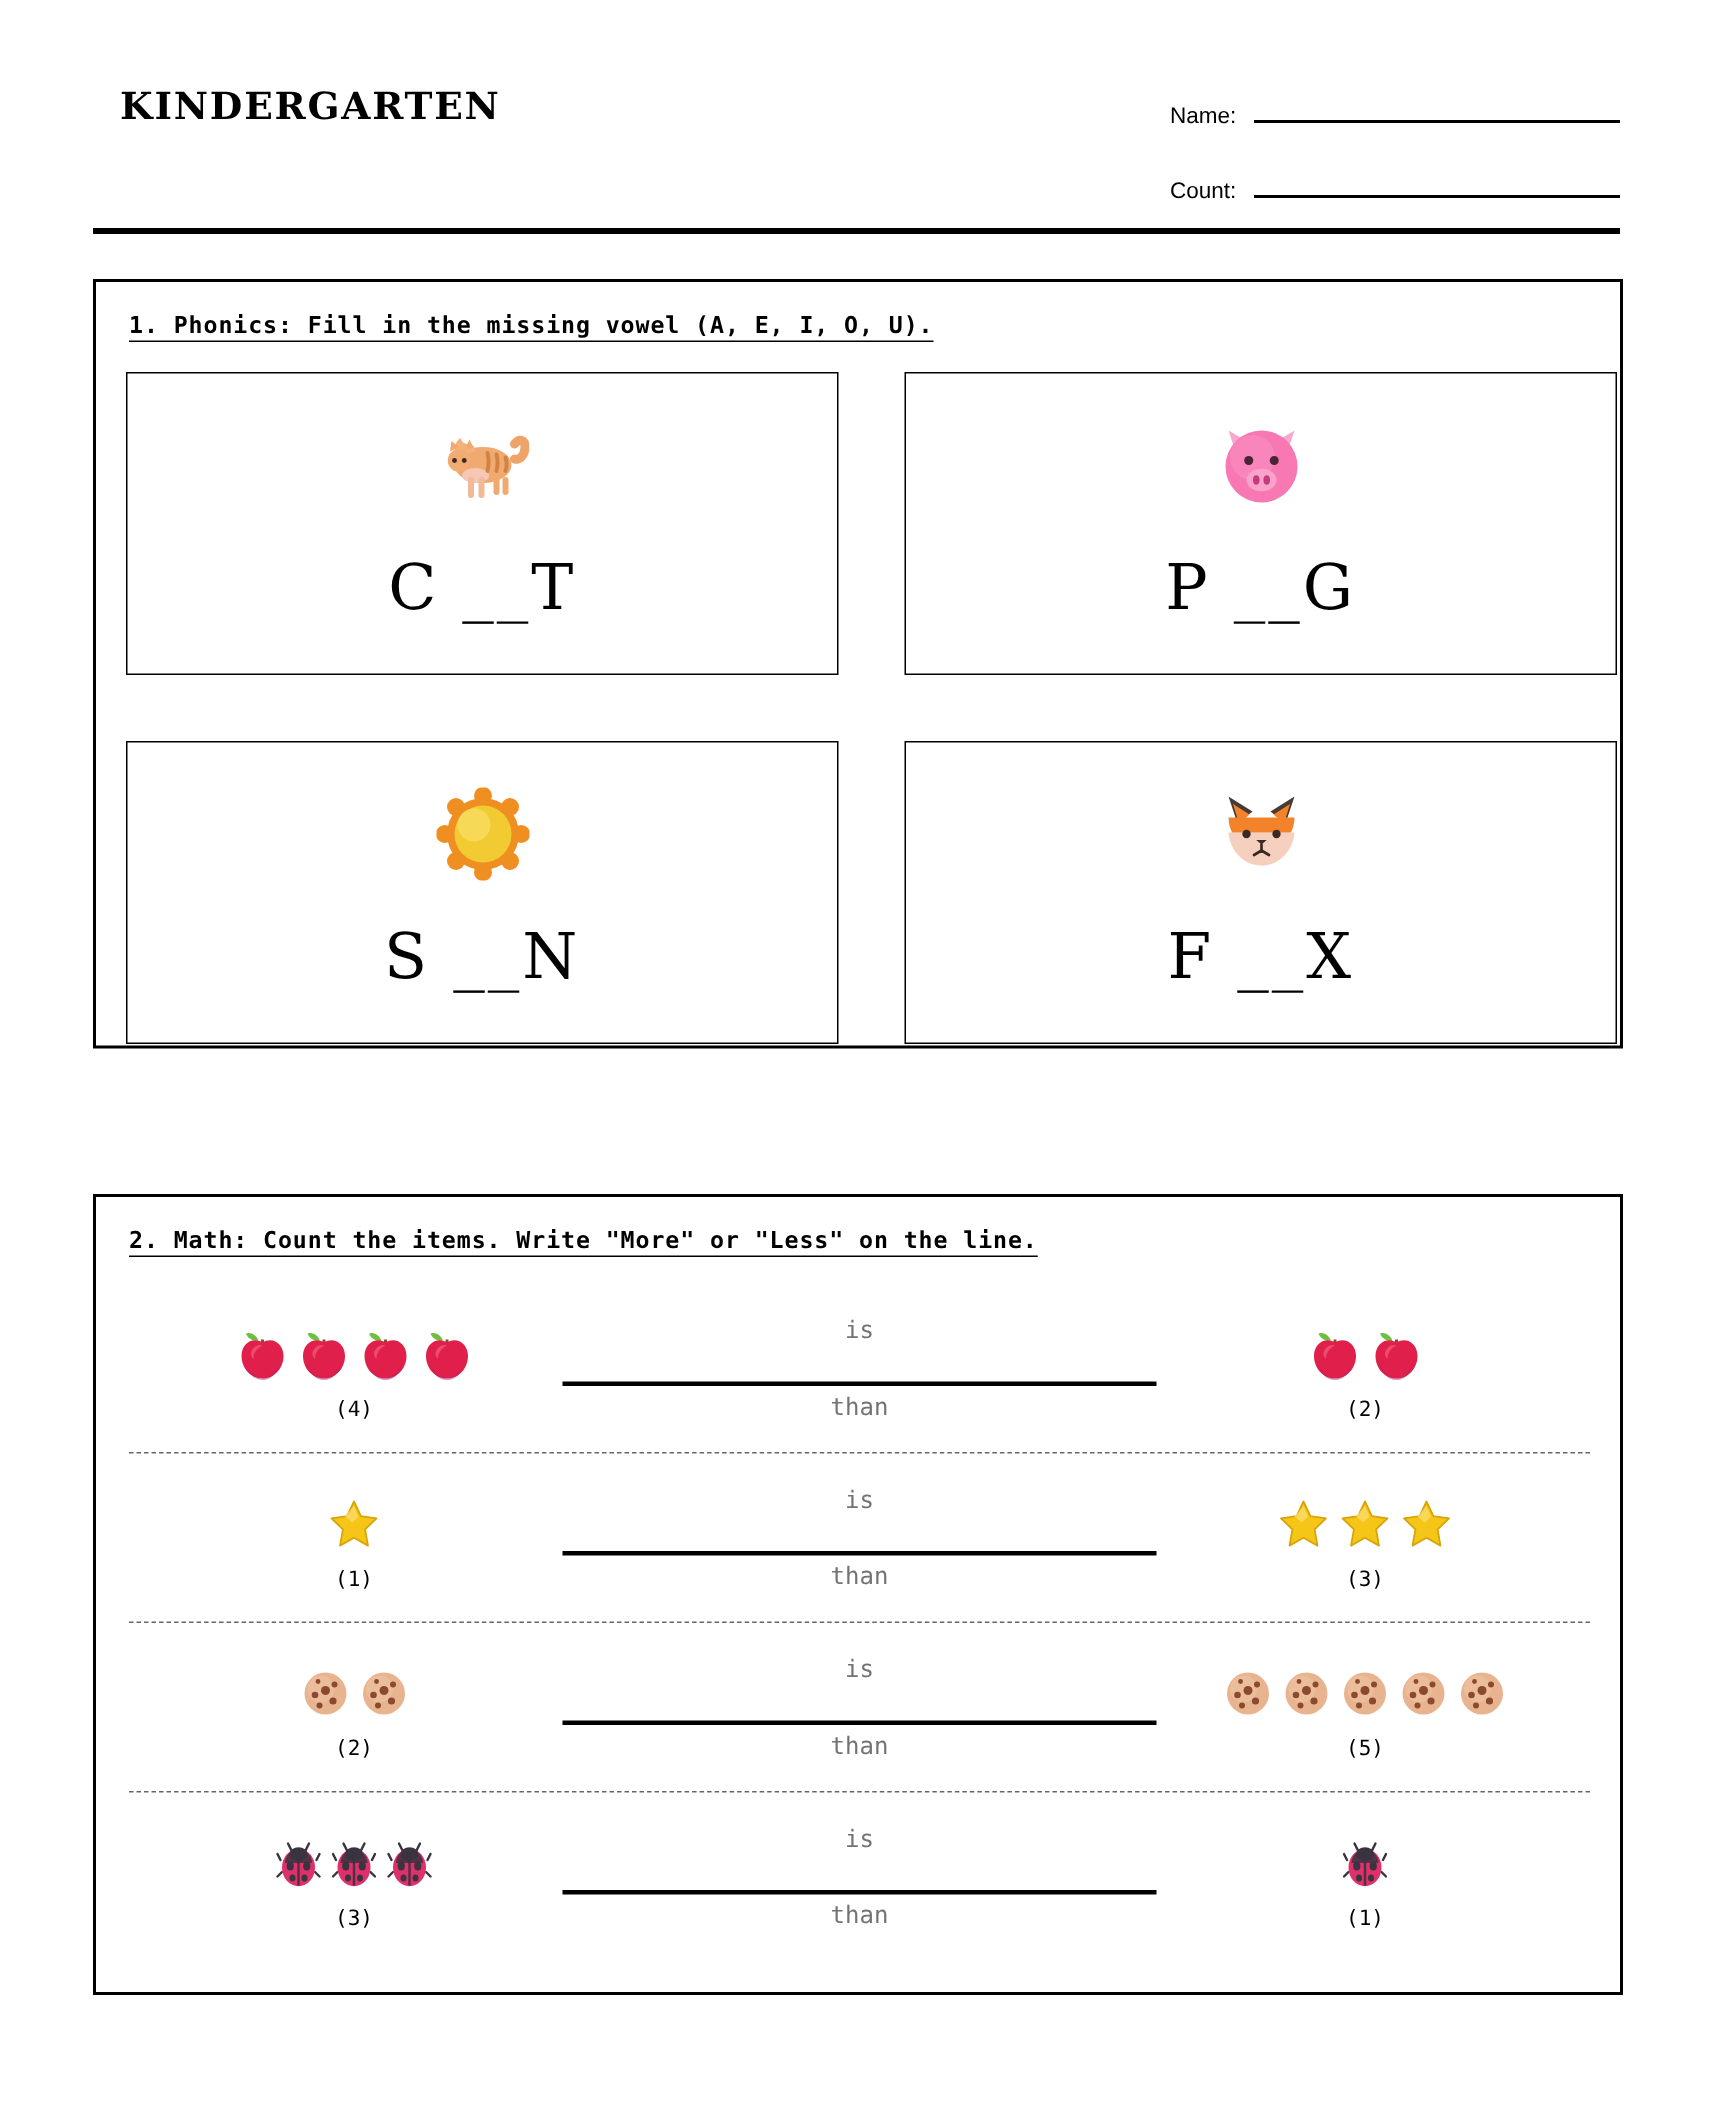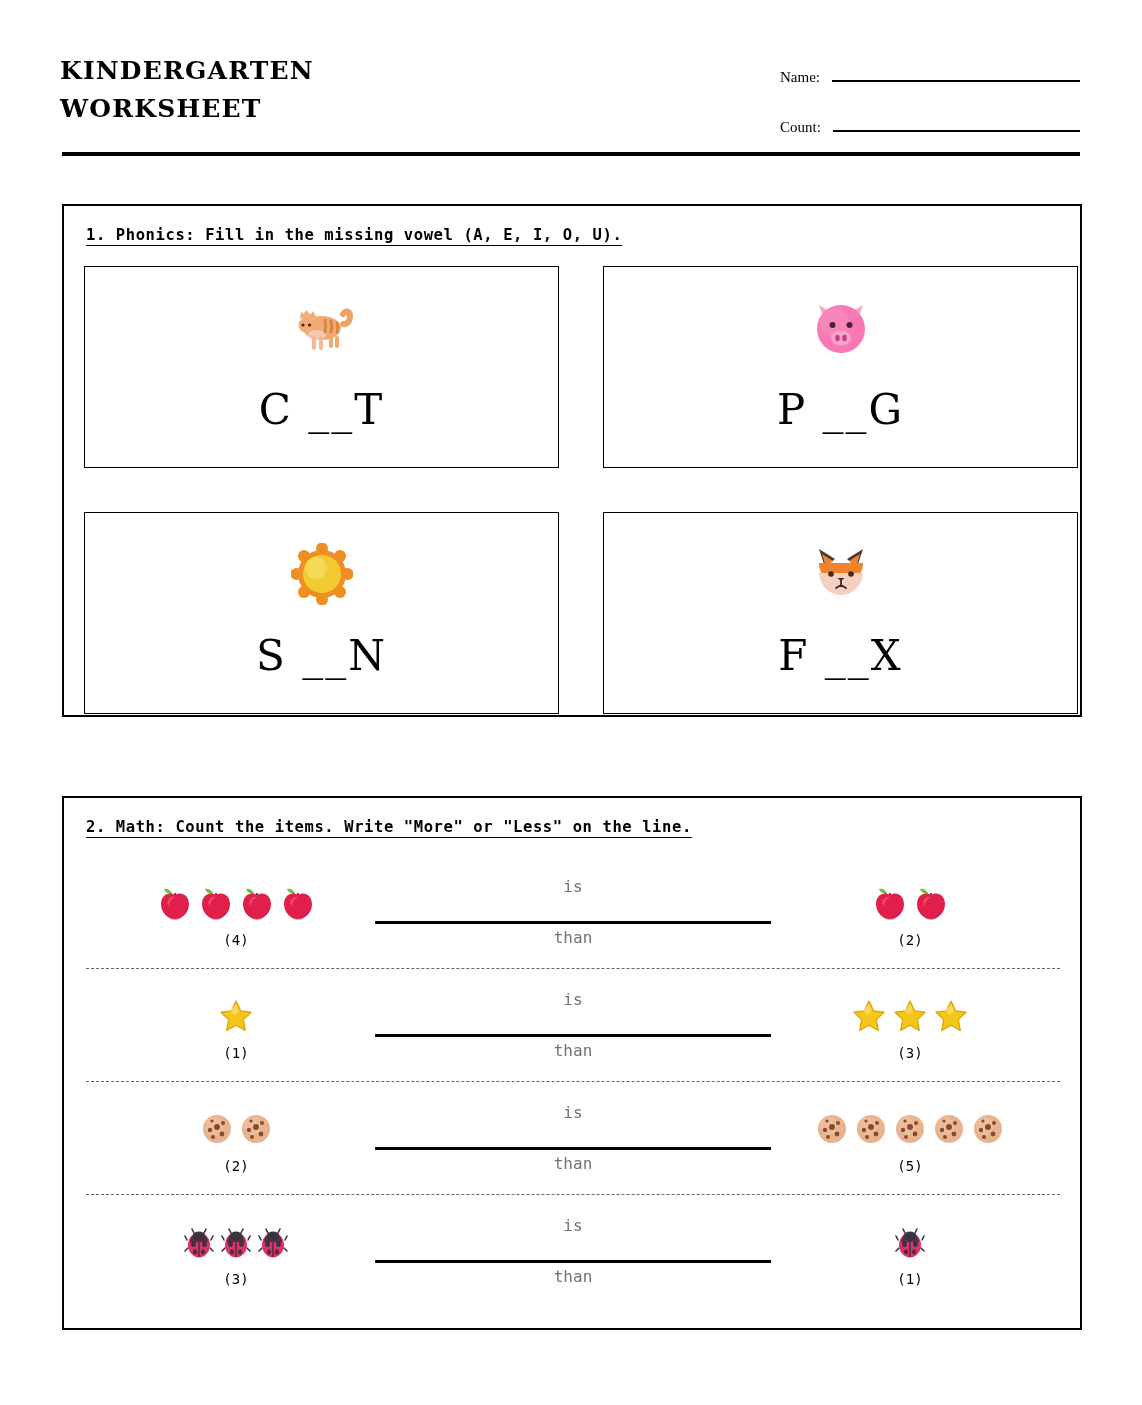--- a/index.html
+++ b/index.html
@@ -19,21 +19,21 @@
   
   .page {
     position: relative;
     width: 1142px;
     height: 1405px;
     box-sizing: border-box;
   }
 
   .header {
     position: absolute;
-    left: 60px;
+    left: 80px;
     top: 52px;
     right: 62px;
     height: 100px;
   }
   .title-block {
     position: absolute;
     left: 0;
     top: 0;
     font-family: "DejaVu Serif", "Liberation Serif", serif;
     font-weight: bold;
@@ -49,21 +49,21 @@
     right: 0;
     top: 14px;
     width: 300px;
   }
   .meta-row {
     display: flex;
     align-items: baseline;
     height: 50px;
   }
   .meta-label {
-    font-family: Liberation Serif, serif;
+    font-family: Liberation Sans, sans-serif;
     font-size: 15px;
     color: #000;
     white-space: pre;
   }
   .meta-line {
     flex: 1;
     border-bottom: 2px solid #000;
     margin-left: 12px;
     height: 14px;
   }
@@ -79,21 +79,21 @@
 
   
   .section {
     position: absolute;
     border: 2px solid #000;
     box-sizing: border-box;
     background: #fff;
   }
   #section-phonics {
     left: 62px;
-    top: 204px;
+    top: 186px;
     width: 1020px;
     height: 513px;
   }
   #section-math {
     left: 62px;
     top: 796px;
     width: 1020px;
     height: 534px;
   }
 
@@ -209,21 +209,20 @@
   .emoji { display: inline-block; line-height: 0; }
 </style>
 </head>
 <body>
 
 <div class="page">
 
   <div class="header">
     <div class="title-block">
       <span class="title-line">KINDERGARTEN</span>
-      <span class="title-line">WORKSHEET</span>
     </div>
 
     <div class="meta-block">
       <div class="meta-row">
         <span class="meta-label">Name:</span>
         <span class="meta-line"></span>
       </div>
       <div class="meta-row">
         <span class="meta-label">Count:</span>
         <span class="meta-line"></span>

